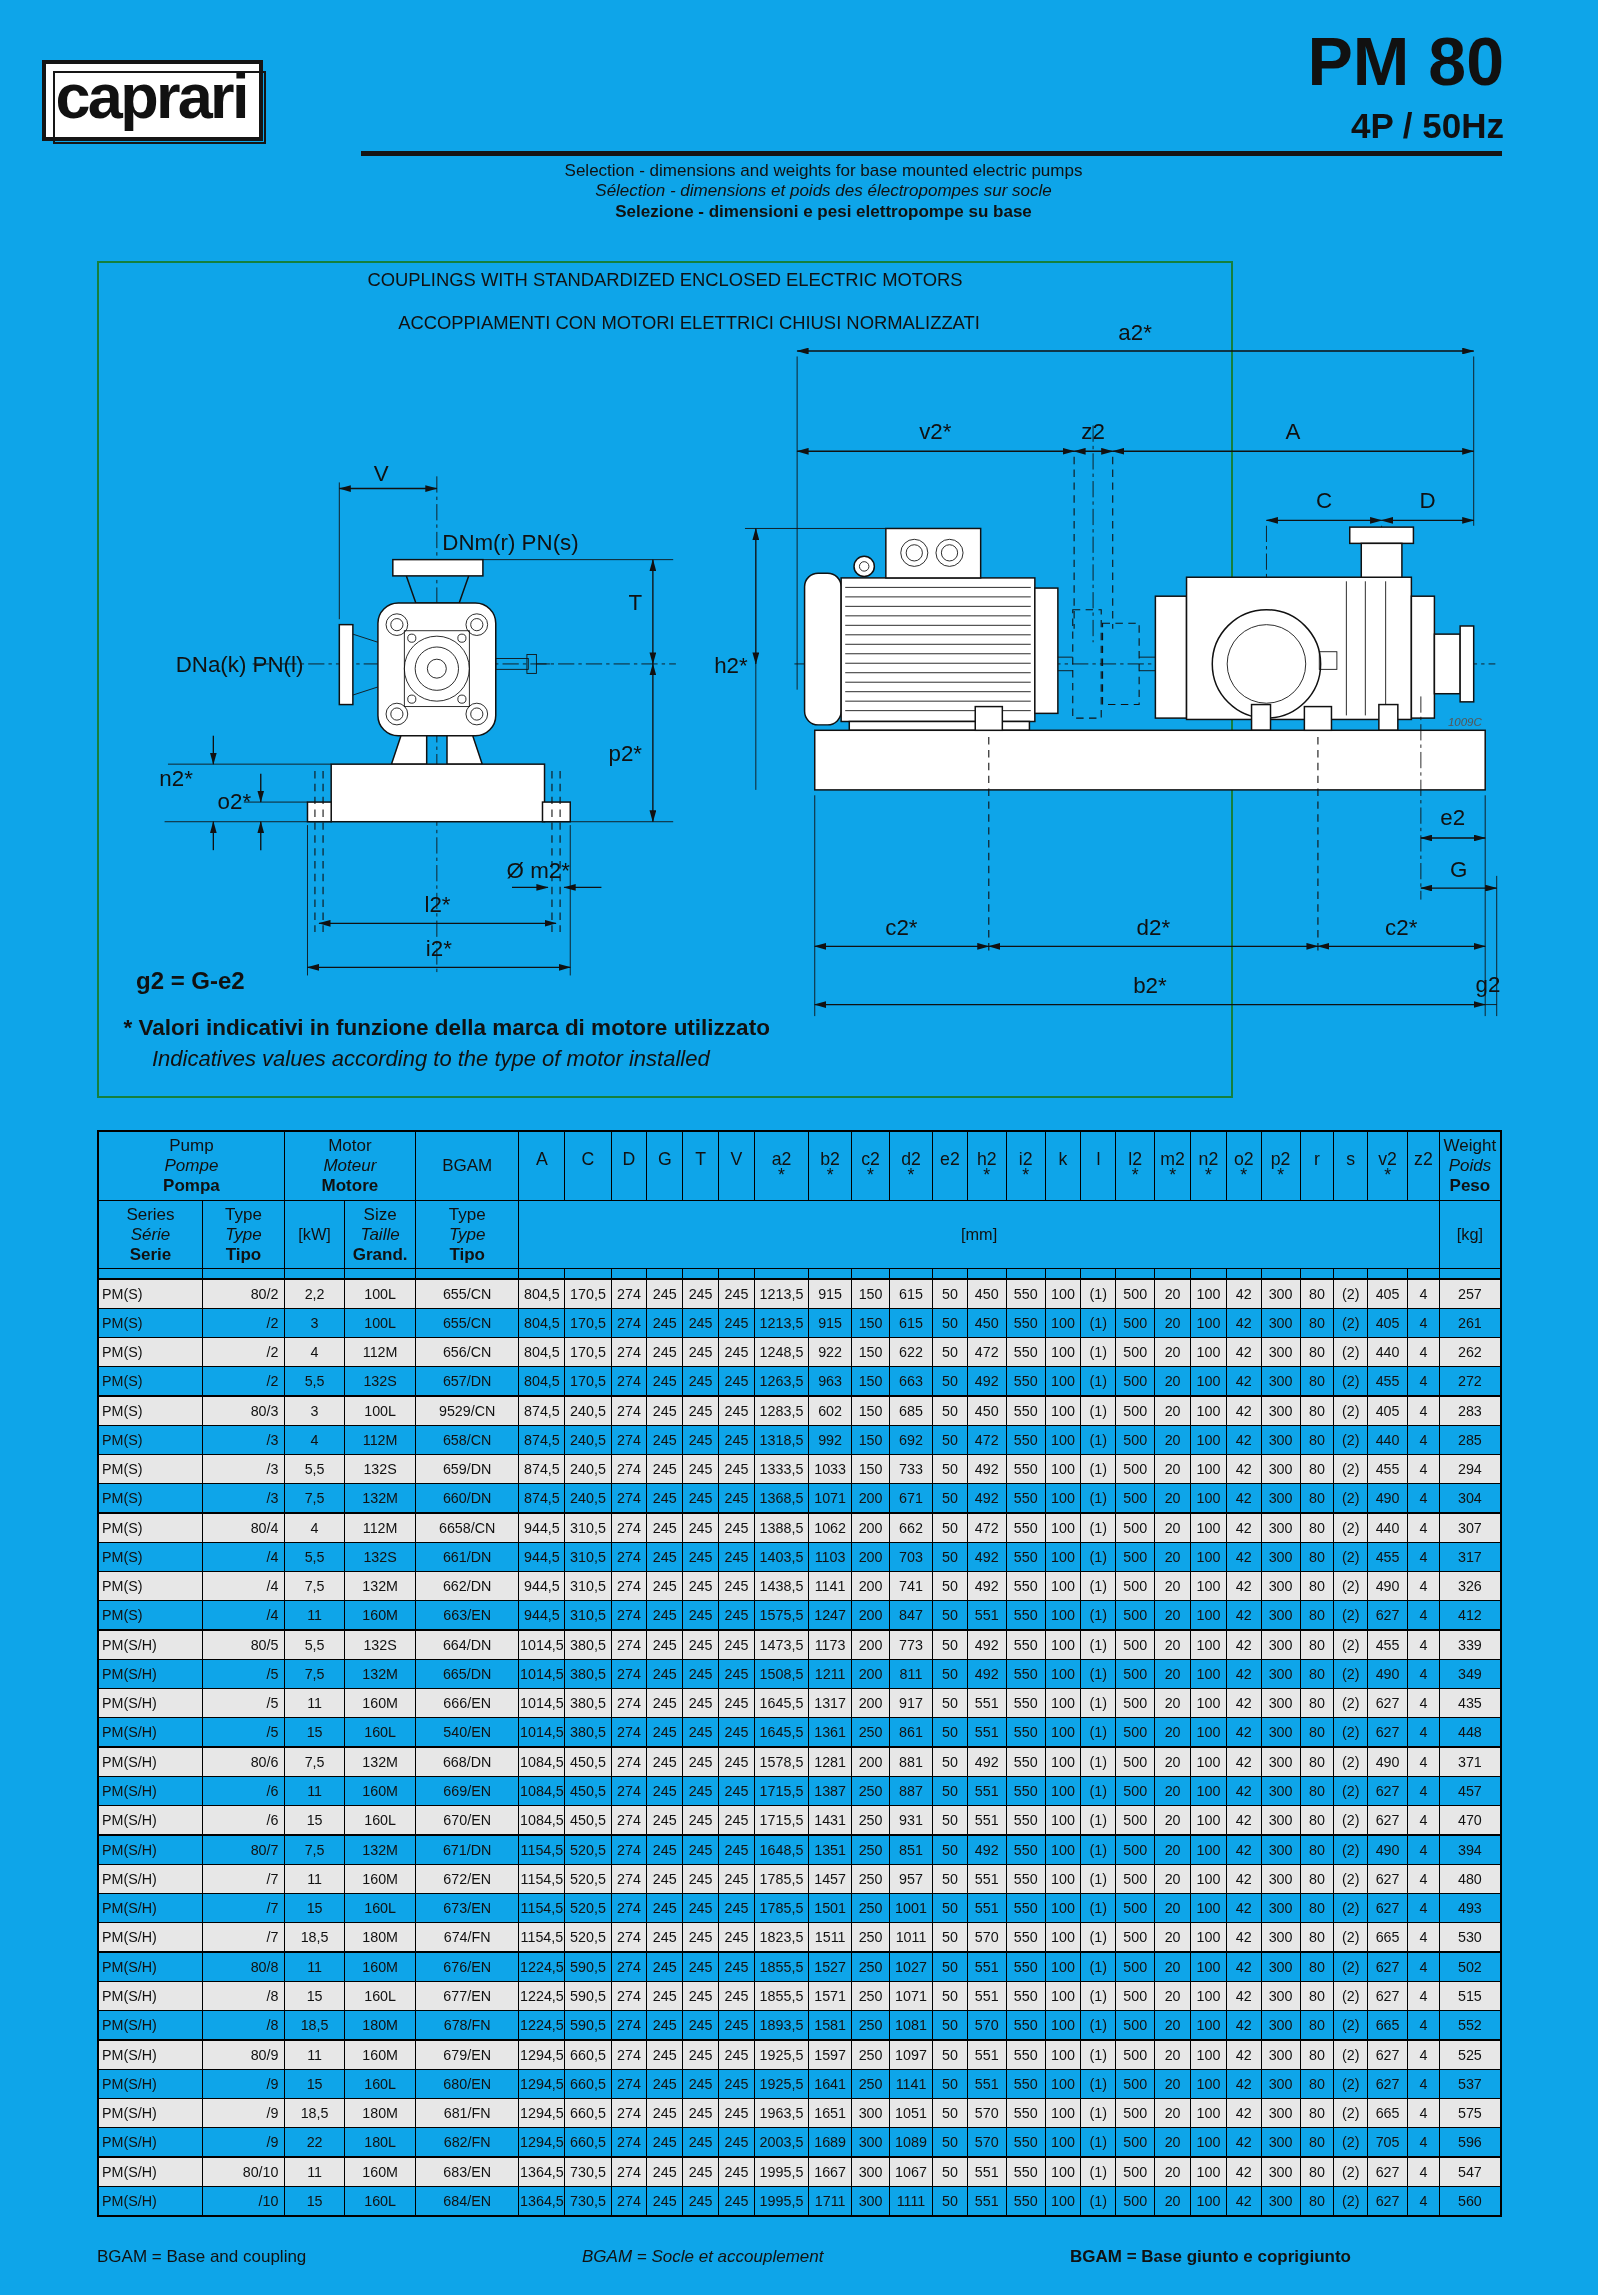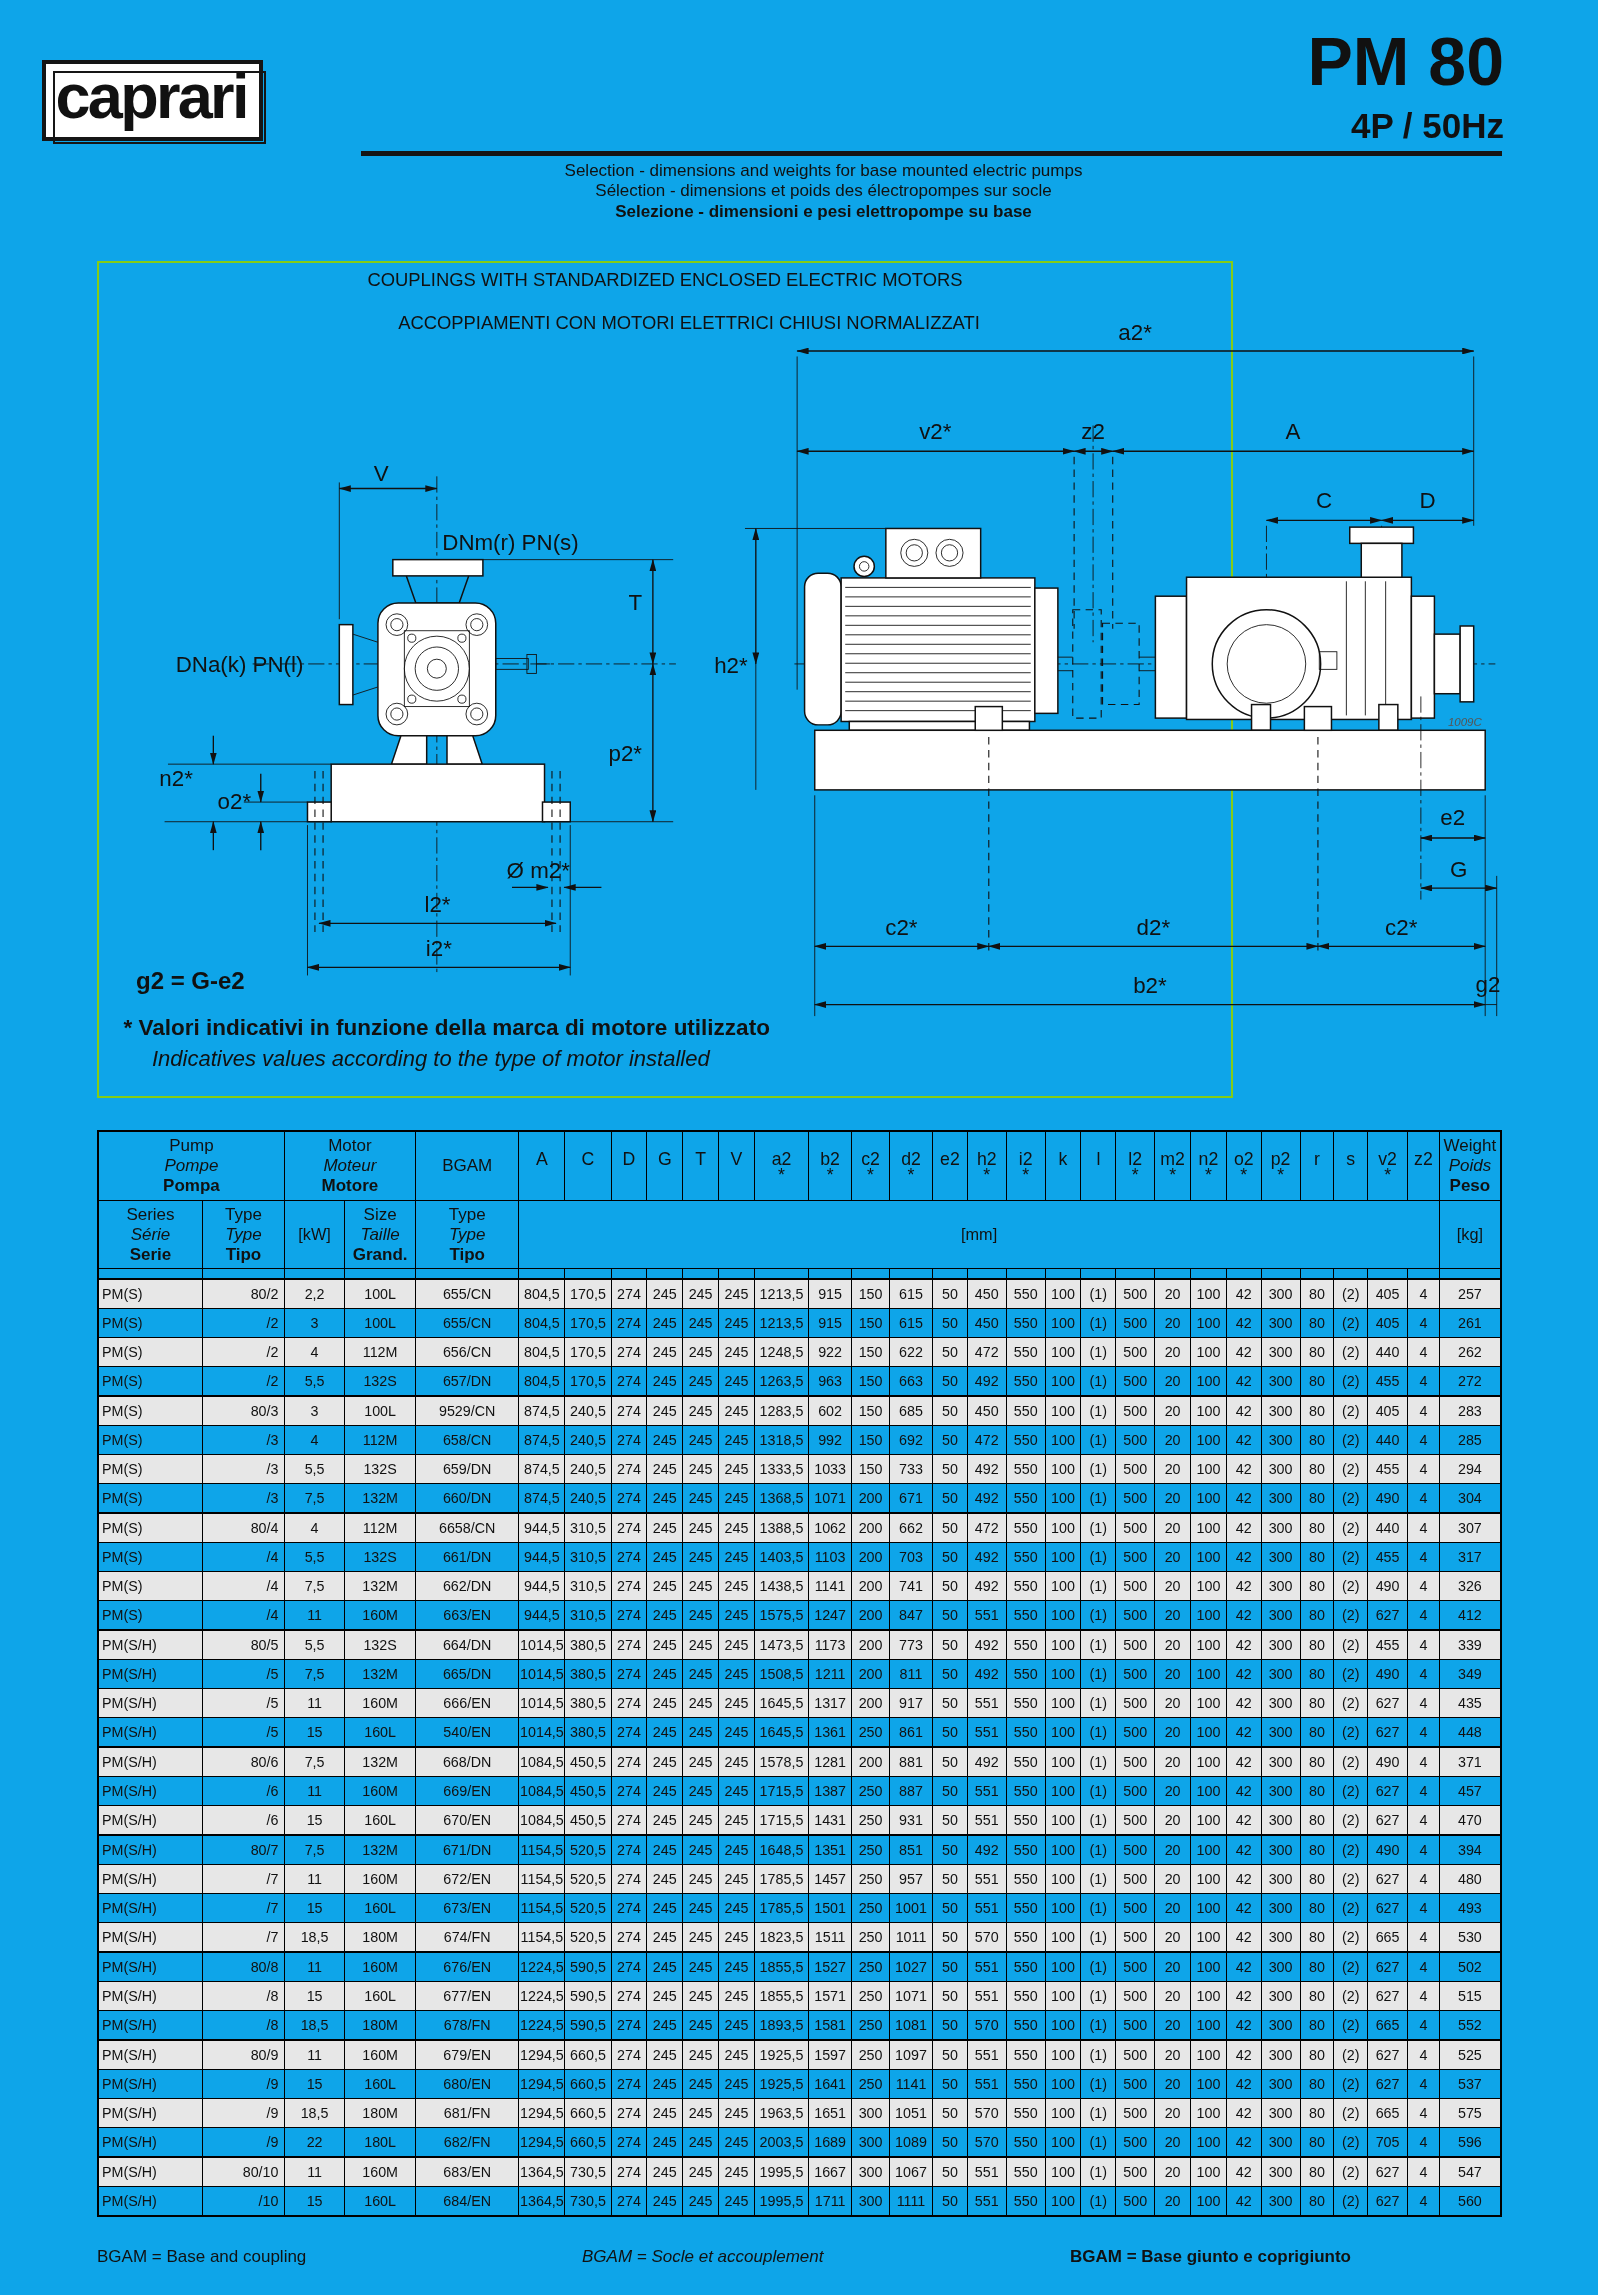--- a/index.html
+++ b/index.html
@@ -8,28 +8,28 @@
 
   
   .logo { position:absolute; left:42px; top:60px; border:4.8px solid #151515;
           padding:1.4px 12.2px 8.2px 9.5px; background:#fff; }
   .logo::after { content:""; position:absolute; left:6.8px; top:6.8px; right:-7.5px; bottom:-7.5px;
           border:2px solid #151515; pointer-events:none; }
   .logo span { position:relative; font-size:63px; font-weight:bold; letter-spacing:-2.7px; line-height:1; z-index:2; }
   .rule { position:absolute; left:361px; top:151px; width:1141px; height:4.8px; background:#151515; }
   .subtitle { position:absolute; left:381px; top:161px; width:885px; text-align:center;
               font-size:17px; line-height:20.4px; }
-  .subtitle .s2 { }
+  .subtitle .s2 { font-style:italic; }
   .subtitle .s3 { font-weight:bold; }
   .model { position:absolute; right:95px; top:27px; font-size:68px; font-weight:bold; line-height:1; }
   .spec  { position:absolute; right:95px; top:108px; font-size:35px; font-weight:bold; line-height:1; }
 
   
   .dbox { position:absolute; left:97px; top:261px; width:1136px; height:837px;
-          border:2px solid #84cc16; box-sizing:border-box; }
+          border:2px solid #15803d; box-sizing:border-box; }
   .dt { position:absolute; left:0; width:100%; text-align:center; font-size:18.4px; line-height:20.4px; }
   .dt1 { top:6.8px; }
   .dt2 { top:29px; font-style:italic; }
   .dt3 { top:50px; font-weight:normal;padding-left:24px; }
   .dbox svg { position:absolute; left:0; top:0; width:1401px; height:833px; }
   .formula { position:absolute; left:37px; top:704px; font-size:24px; font-weight:bold; }
   .note1 { position:absolute; left:24.5px;  top:752px; font-size:22.5px; font-weight:bold; }
   .note2 { position:absolute; left:53px; top:783px; font-size:22px; font-style:italic; }
 
   

